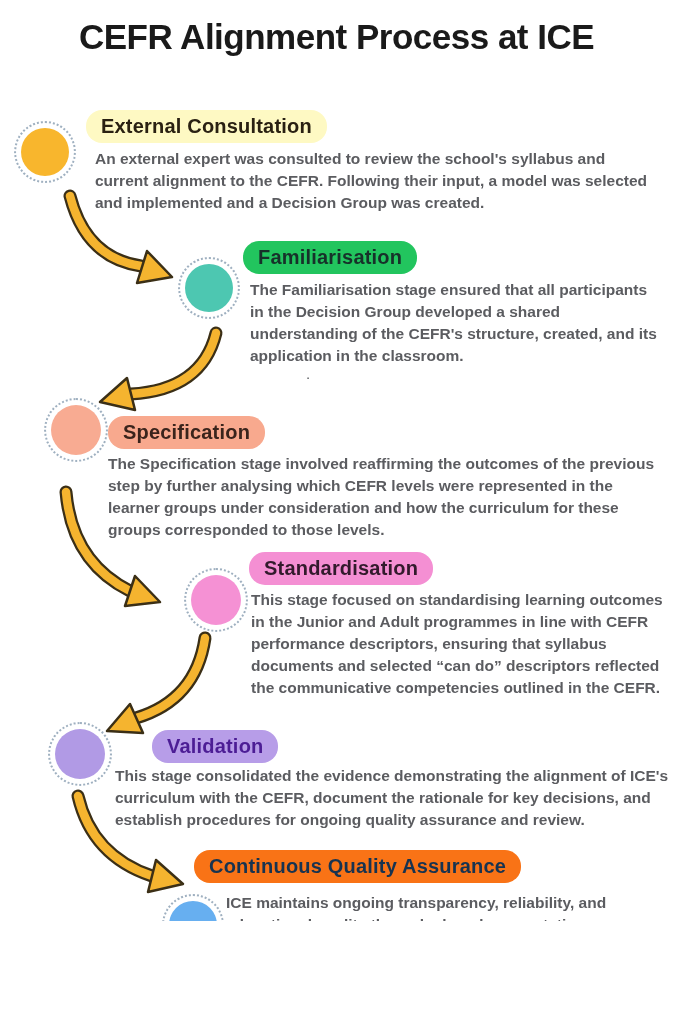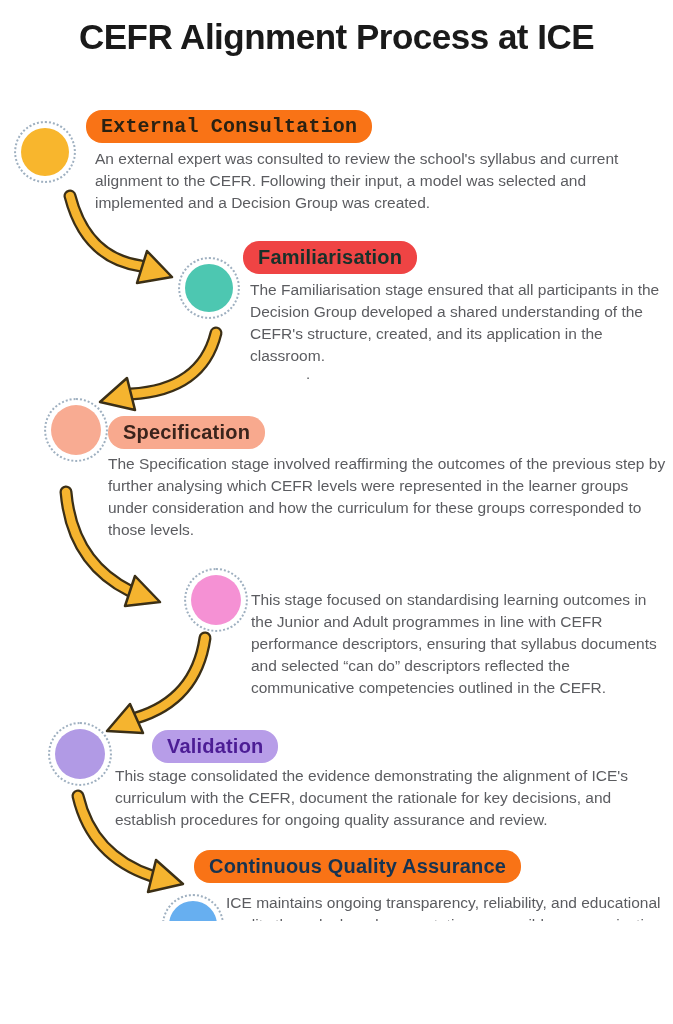--- a/index.html
+++ b/index.html
@@ -27,21 +27,21 @@
     box-sizing:border-box;
   }
   .dot { border-radius:50%; }
   .pill {
     position:absolute; border-radius:16px;
     padding:5px 15px; font-size:20px; font-weight:bold;
     letter-spacing:.2px; white-space:nowrap;
   }
   .desc {
     position:absolute; margin:0;
-    font-size:15.5px; line-height:1.42; font-weight:400;
+    font-size:15.5px; line-height:1.42; font-weight:700;
     color:var(--body-text,#5b5c60);
   }
   .stray { position:absolute; font-size:15px; color:var(--body-text,#5b5c60); }
   .sz62 { width:62px; height:62px; } .sz62 .dot { width:48px; height:48px; }
   .sz64 { width:64px; height:64px; } .sz64 .dot { width:50px; height:50px; }
   
   .s1-ring { left:14px;  top:121px; }
   .s1-pill { left:86px;  top:110px; }
   .s1-desc { left:95px;  top:148px; width:565px; }
   
@@ -97,38 +97,39 @@
     <g>
       <path class="a-out" d="M78 796 Q92 856 152 876"></path>
       <path class="a-in" d="M78 796 Q92 856 152 876"></path>
       <polygon class="a-head" points="183,884 148,892 156,860"></polygon>
     </g>
   </svg>
 
   <div class="ring sz62 s1-ring">
     <div class="dot" style="background-color: rgb(248, 182, 45);"></div>
   </div>
-  <div class="pill s1-pill" style="background-color: #f97316; color: rgb(42, 33, 18); font-family: Liberation Mono, monospace;">External Consultation</div>
+  <div class="pill s1-pill" style="background-color: #fef9c3; color: rgb(42, 33, 18);">External Consultation</div>
   <p class="desc s1-desc">An external expert was consulted to review the school's syllabus and current alignment to the CEFR. Following their input, a model was selected and implemented and a Decision Group was created.</p>
 
   <div class="ring sz62 s2-ring">
     <div class="dot" style="background-color: rgb(77, 199, 177);"></div>
   </div>
-  <div class="pill s2-pill" style="background-color: #ef4444; color: rgb(23, 49, 42); text-align: center;">Familiarisation</div>
+  <div class="pill s2-pill" style="background-color: #22c55e; color: rgb(23, 49, 42); text-align: center;">Familiarisation</div>
   <p class="desc s2-desc">The Familiarisation stage ensured that all participants in the Decision Group developed a shared understanding of the CEFR's structure, created, and its application in the classroom.</p>
 
   <div class="ring sz64 s3-ring">
     <div class="dot" style="background-color: rgb(248, 171, 146);"></div>
   </div>
   <div class="pill s3-pill" style="background-color: rgb(248, 169, 142); color: rgb(58, 36, 28);">Specification</div>
   <p class="desc s3-desc">The Specification stage involved reaffirming the outcomes of the previous step by further analysing which CEFR levels were represented in the learner groups under consideration and how the curriculum for these groups corresponded to those levels.</p>
 
   <div class="ring sz64 s4-ring">
     <div class="dot" style="background-color: rgb(245, 145, 212);"></div>
   </div>
+  <div class="pill s4-pill" style="background-color: rgb(244, 143, 211); color: rgb(50, 26, 44);">Standardisation</div>
   <p class="desc s4-desc">This stage focused on standardising learning outcomes in the Junior and Adult programmes in line with CEFR performance descriptors, ensuring that syllabus documents and selected “can do” descriptors reflected the communicative competencies outlined in the CEFR.</p>
 
   <div class="ring sz64 s5-ring">
     <div class="dot" style="background-color: rgb(177, 154, 229);"></div>
   </div>
   <div class="pill s5-pill" style="background-color: rgb(183, 157, 232); color: #4c1d95;">Validation</div>
   <p class="desc s5-desc">This stage consolidated the evidence demonstrating the alignment of ICE's curriculum with the CEFR, document the rationale for key decisions, and establish procedures for ongoing quality assurance and review.</p>
 
   <div class="ring sz62 s6-ring">
     <div class="dot" style="background-color: rgb(103, 175, 240);"></div>

